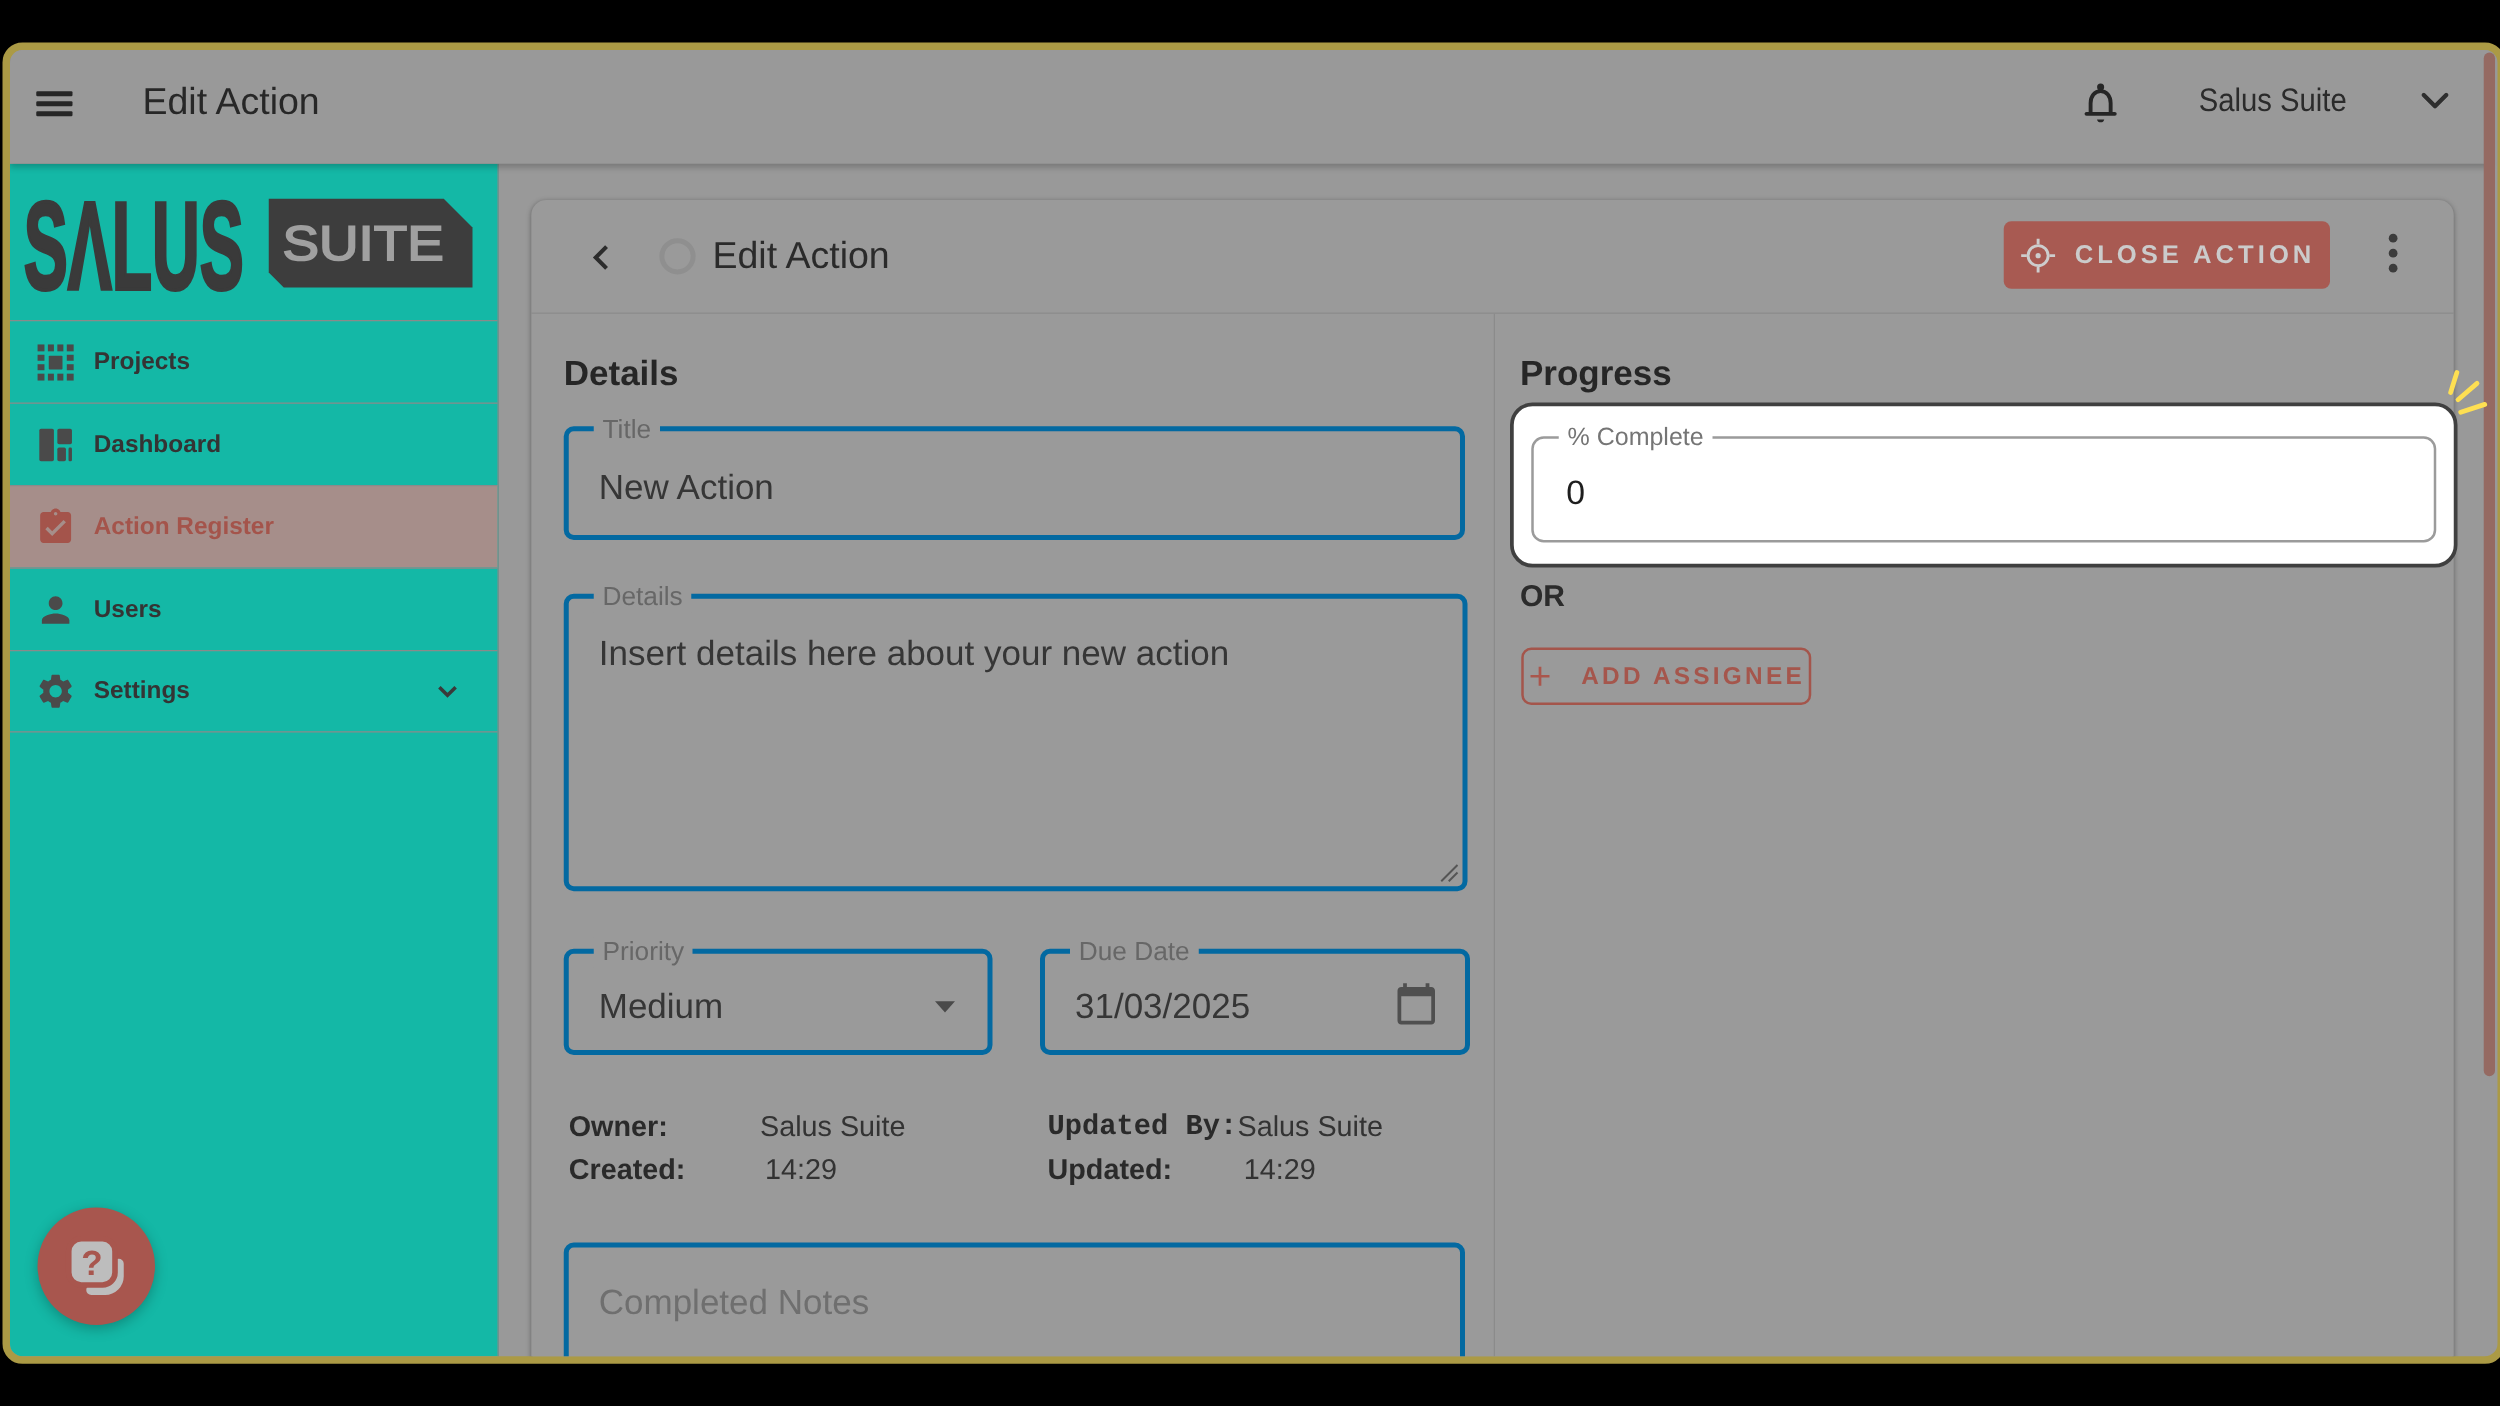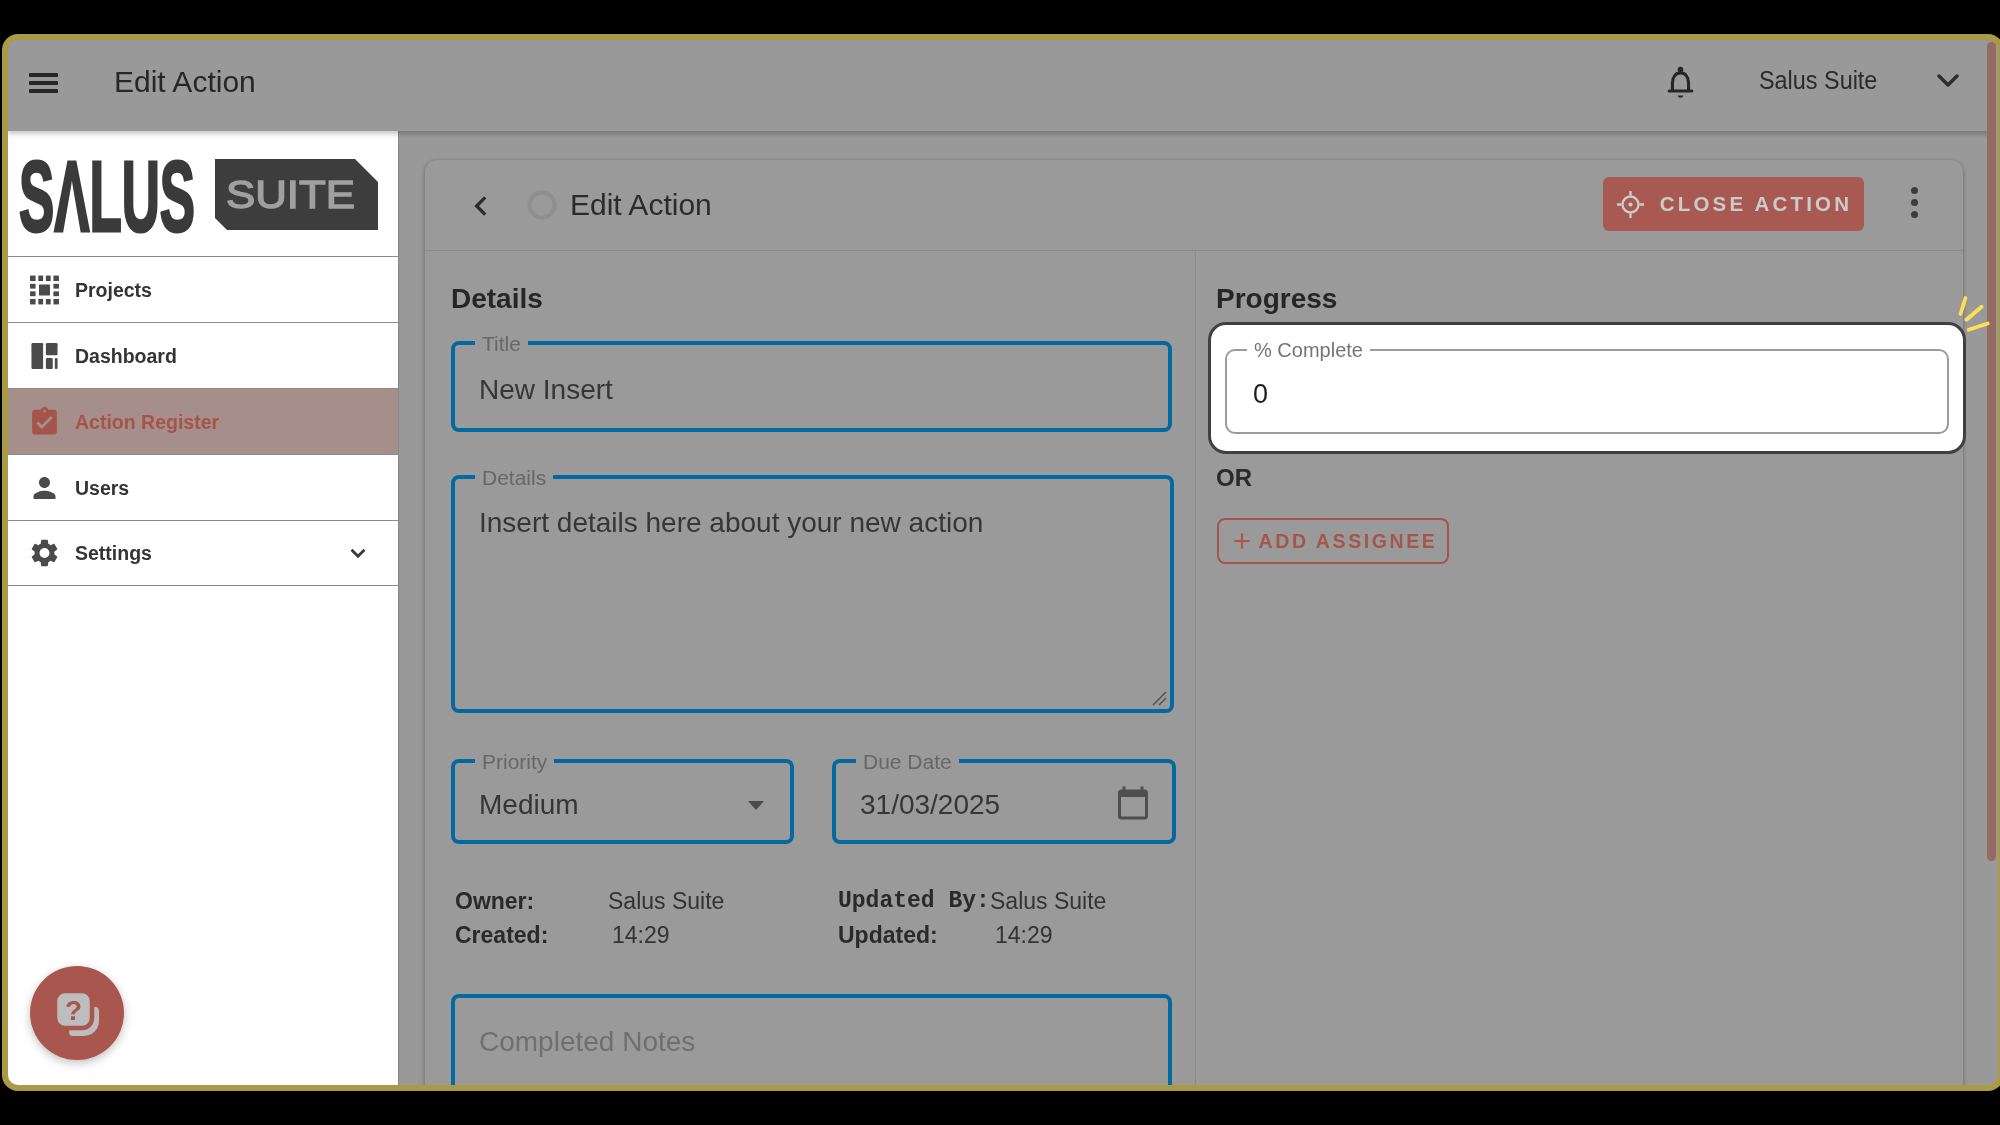--- a/index.html
+++ b/index.html
@@ -9,21 +9,21 @@
   .abs { position:absolute; }
 
   
   .topbar { position:absolute; left:8px; top:40px; width:1984px; height:91px; background:#999;
             box-shadow:0 3px 5px rgba(0,0,0,0.22); z-index:5; }
   .burger span { display:block; position:absolute; left:0; width:28.5px; height:4px; background:#262626; border-radius:1px; }
   .tb-title { position:absolute; left:106px; top:25px; font-size:30px; color:#272727; }
   .tb-user { position:absolute; left:1751px; top:25px; font-size:26px; color:#2b2b2b; transform:scaleX(0.9); transform-origin:0 0; }
 
   
-  .sidebar { position:absolute; left:8px; top:131px; width:391px; height:954px; background:#ffffff; border-right:1px solid #878787; z-index:2; }
+  .sidebar { position:absolute; left:8px; top:131px; width:391px; height:954px; background:#14b8a6; border-right:1px solid #878787; z-index:2; }
   .nav { position:absolute; left:0; top:125px; width:100%; }
   .nav-item { position:relative; width:100%; height:66px; border-top:1px solid #8a8a8a; }
   .nav-item:last-child { border-bottom:1px solid #8a8a8a; }
   .nav-item .txt { position:absolute; left:67px; top:50%; transform:translateY(-50%); font-size:19.5px; font-weight:bold; color:#343434; }
   .nav-item svg { position:absolute; left:20px; top:50%; transform:translateY(-50%); }
   .nav-item.active { background:#a68e8a; }
   .nav-item.active .txt { color:#a4544b; }
 
   
   .card { position:absolute; left:425px; top:160px; width:1538px; height:1000px; background:#9a9a9a;
@@ -35,21 +35,21 @@
 
   .fset { position:absolute; border:4px solid #0369a1; border-radius:8px; }
   .fset .lbl { position:absolute; top:-13px; left:20px; background:#9a9a9a; padding:0 7px; font-size:21px; color:#676767; }
   .fset .val { position:absolute; left:24px; font-size:28px; color:#363636; }
 
   .btn-close { position:absolute; left:1178px; top:17px; width:261px; height:54px; background:#a85a52; border-radius:6px;
                color:#cbcbcb; font-size:20.5px; font-weight:bold; letter-spacing:3.2px;
                display:flex; align-items:center; justify-content:center; gap:14px; }
   .btn-add { position:absolute; left:792px; top:358px; width:232px; height:46px; border:2px solid #a4554b; border-radius:8px;
              color:#a5564c; font-size:19.5px; font-weight:bold; letter-spacing:2.6px;
-             display:flex; align-items:center; justify-content:center; gap:4px; }
+             display:flex; align-items:center; gap:20px; }
   .or { position:absolute; left:791px; top:304px; font-size:24px; font-weight:bold; color:#2b2b2b; }
 
   .meta { position:absolute; font-size:23px; color:#333; }
   .meta b { color:#2a2a2a; }
 
   
   .hl { position:absolute; left:1208px; top:322px; width:758px; height:132px; background:#fff;
         border:3px solid #404040; border-radius:18px; z-index:30; }
   .hl-fset { position:absolute; left:14px; top:24px; width:724px; height:85px; border:2px solid #9b9b9b; border-radius:10px; }
   .hl-fset .lbl { position:absolute; top:-12px; left:20px; background:#fff; padding:0 7px; font-size:20px; color:#757575; }
@@ -155,21 +155,21 @@
         <div style="width:7px;height:7px;border-radius:50%;background:#3c3c3c;margin-bottom:5px;"></div>
         <div style="width:7px;height:7px;border-radius:50%;background:#3c3c3c;"></div>
       </div>
     </div>
     <div class="vdivider"></div>
 
     <div class="h-details">Details</div>
 
     <div class="fset" style="left:26px; top:181px; width:721px; height:91px;">
       <div class="lbl">Title</div>
-      <div class="val" style="top:29px;">New Insert</div>
+      <div class="val" style="top:29px;">New Action</div>
     </div>
 
     <div class="fset" style="left:26px; top:315px; width:723px; height:238px;">
       <div class="lbl">Details</div>
       <div class="val" style="top:28px;">Insert details here about your new action</div>
       <svg class="abs" style="right:3px; bottom:3px;" width="16" height="16" viewBox="0 0 16 16">
         <g stroke="#555" stroke-width="1.6">
               <line x1="2" y1="15" x2="15" y2="2"></line>
               <line x1="8" y1="15" x2="15" y2="8"></line>
             </g>

